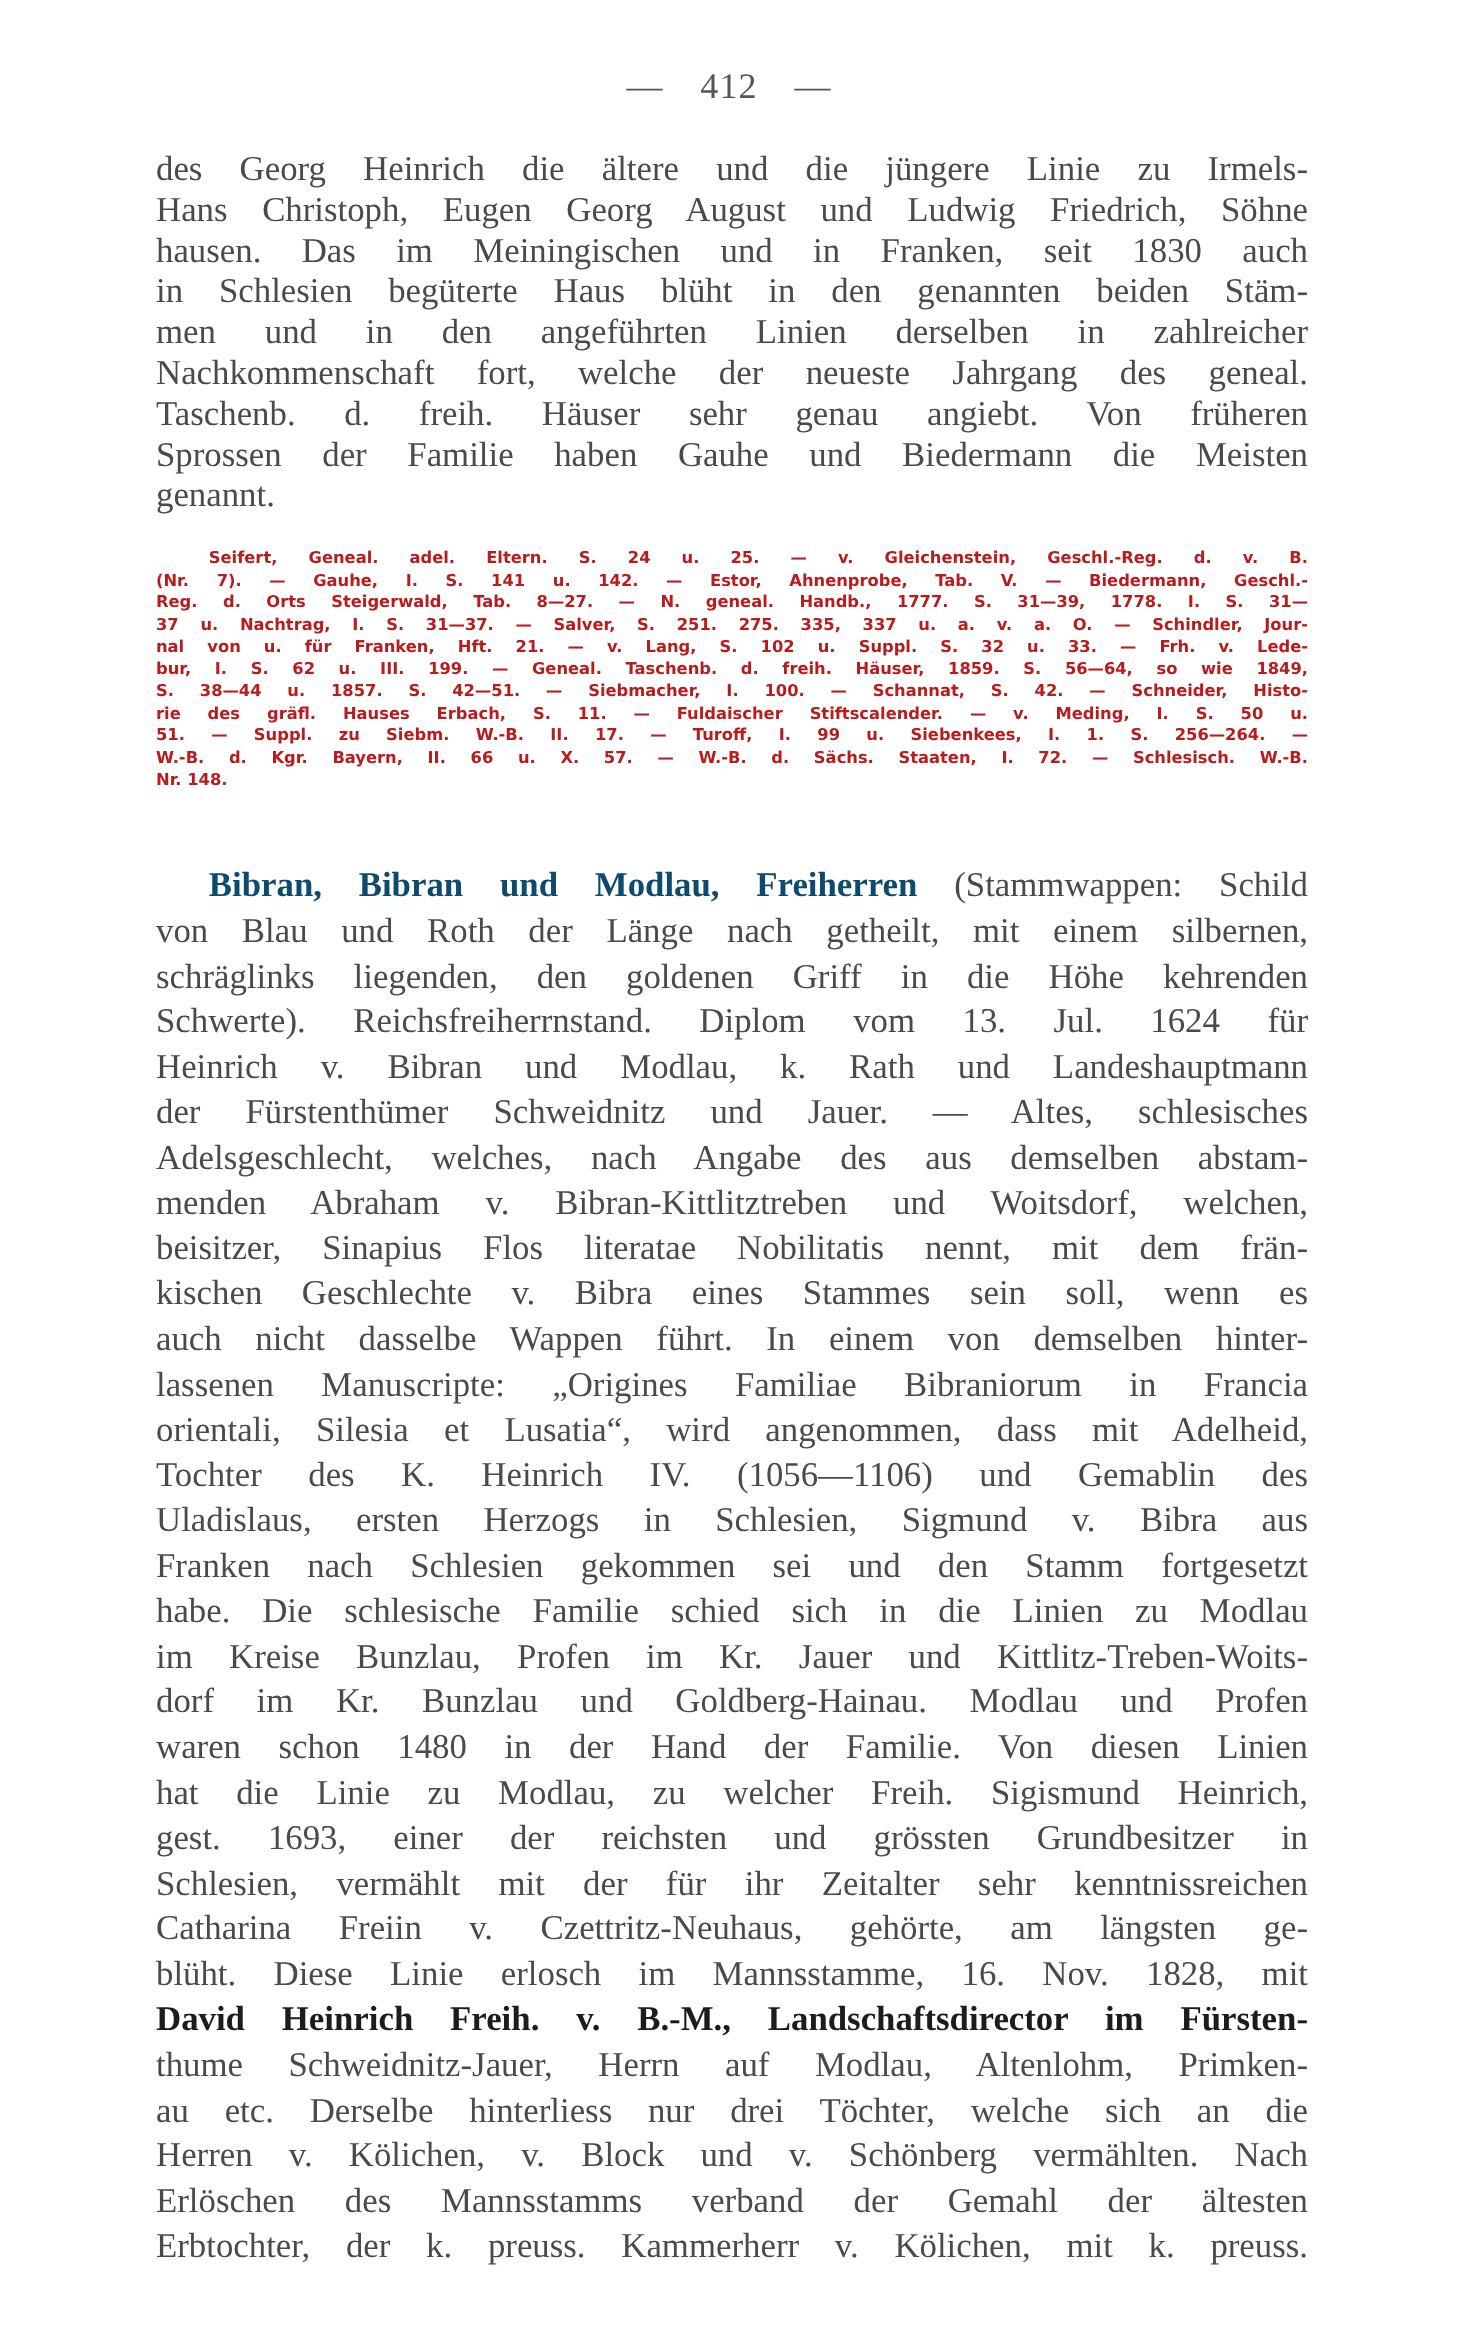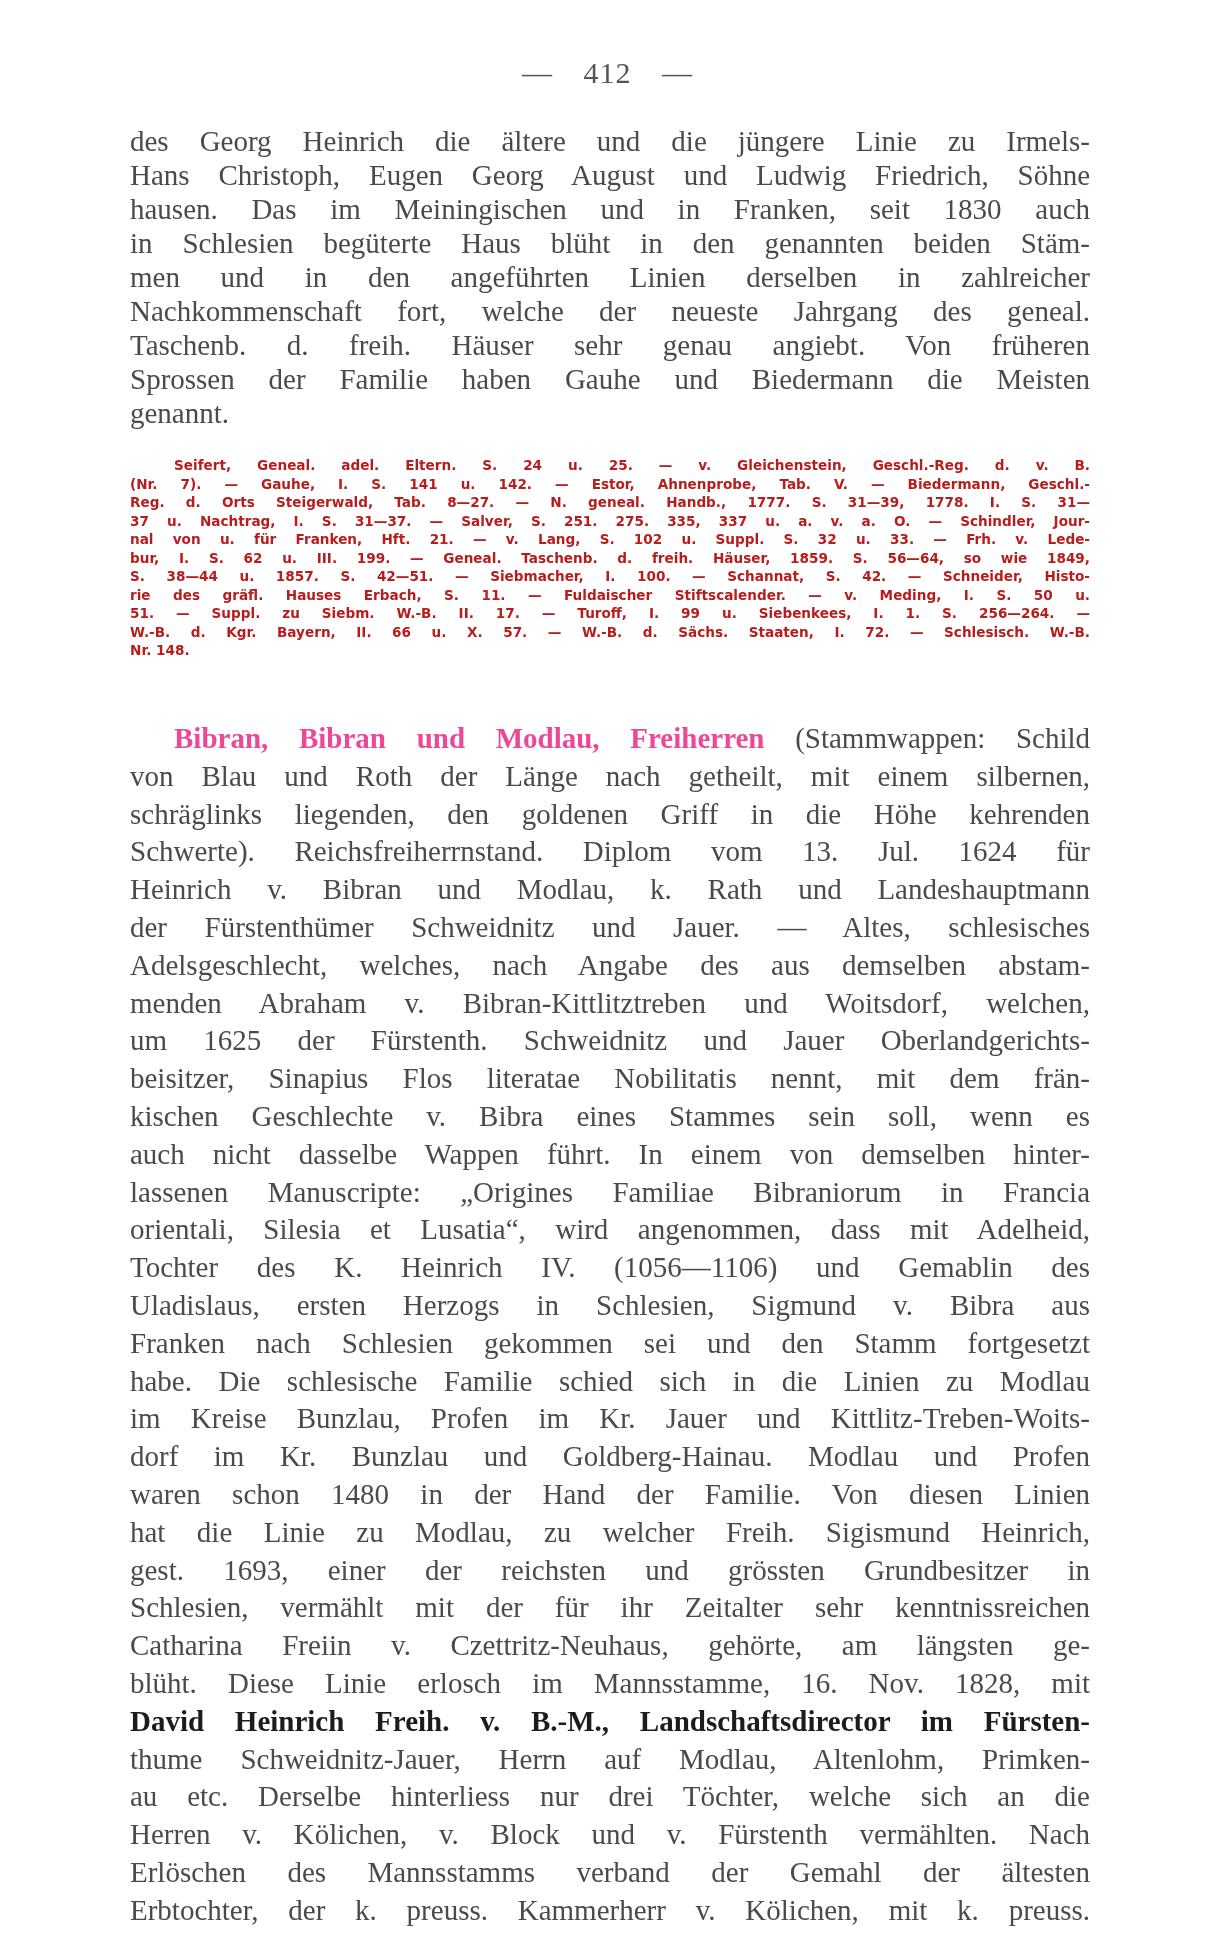--- a/index.html
+++ b/index.html
@@ -70,21 +70,21 @@
     }
     .ref-line.last { text-align-last: left; }
     .ref-line.indent { padding-left: 44px; box-sizing: border-box; }
     .entry {
       position: absolute;
       left: 130px;
       top: 720px;
       width: 960px;
     }
     .entry .line { height: 37.8px; line-height: 37.8px; }
-    .heading-bold { font-weight: bold; color: #ec4899; }
+    .heading-bold { font-weight: bold; color: #0c4a6e; }
     .indent-first { padding-left: 44px; box-sizing: border-box; }
     .dark { color: #1c1c1c; font-weight: bold; }
   </style>
 </head>
 <body>
 
 <div class="page">
 
   <div class="page-number">
     <span class="dash">—</span>
@@ -123,39 +123,38 @@
       <span class="heading-bold">Bibran, Bibran und Modlau, Freiherren</span>
       <span>(Stammwappen: Schild</span>
     </span>
     <span class="line">von Blau und Roth der Länge nach getheilt, mit einem silbernen,</span>
     <span class="line">schräglinks liegenden, den goldenen Griff in die Höhe kehrenden</span>
     <span class="line">Schwerte). Reichsfreiherrnstand. Diplom vom 13. Jul. 1624 für</span>
     <span class="line">Heinrich v. Bibran und Modlau, k. Rath und Landeshauptmann</span>
     <span class="line">der Fürstenthümer Schweidnitz und Jauer. — Altes, schlesisches</span>
     <span class="line">Adelsgeschlecht, welches, nach Angabe des aus demselben abstam-</span>
     <span class="line">menden Abraham v. Bibran-Kittlitztreben und Woitsdorf, welchen,</span>
-    <span class="line">um 1625 der Fürstenth. Schweidnitz und Jauer Oberlandgerichts-</span>
     <span class="line">beisitzer, Sinapius Flos literatae Nobilitatis nennt, mit dem frän-</span>
     <span class="line">kischen Geschlechte v. Bibra eines Stammes sein soll, wenn es</span>
     <span class="line">auch nicht dasselbe Wappen führt. In einem von demselben hinter-</span>
     <span class="line">lassenen Manuscripte: „Origines Familiae Bibraniorum in Francia</span>
     <span class="line">orientali, Silesia et Lusatia“, wird angenommen, dass mit Adelheid,</span>
     <span class="line">Tochter des K. Heinrich IV. (1056—1106) und Gemablin des</span>
     <span class="line">Uladislaus, ersten Herzogs in Schlesien, Sigmund v. Bibra aus</span>
     <span class="line">Franken nach Schlesien gekommen sei und den Stamm fortgesetzt</span>
     <span class="line">habe. Die schlesische Familie schied sich in die Linien zu Modlau</span>
     <span class="line">im Kreise Bunzlau, Profen im Kr. Jauer und Kittlitz-Treben-Woits-</span>
     <span class="line">dorf im Kr. Bunzlau und Goldberg-Hainau. Modlau und Profen</span>
     <span class="line">waren schon 1480 in der Hand der Familie. Von diesen Linien</span>
     <span class="line">hat die Linie zu Modlau, zu welcher Freih. Sigismund Heinrich,</span>
     <span class="line">gest. 1693, einer der reichsten und grössten Grundbesitzer in</span>
     <span class="line">Schlesien, vermählt mit der für ihr Zeitalter sehr kenntnissreichen</span>
     <span class="line">Catharina Freiin v. Czettritz-Neuhaus, gehörte, am längsten ge-</span>
     <span class="line">blüht. Diese Linie erlosch im Mannsstamme, 16. Nov. 1828, mit</span>
     <span class="line dark">David Heinrich Freih. v. B.-M., Landschaftsdirector im Fürsten-</span>
     <span class="line">thume Schweidnitz-Jauer, Herrn auf Modlau, Altenlohm, Primken-</span>
     <span class="line">au etc. Derselbe hinterliess nur drei Töchter, welche sich an die</span>
-    <span class="line">Herren v. Kölichen, v. Block und v. Fürstenth vermählten. Nach</span>
+    <span class="line">Herren v. Kölichen, v. Block und v. Schönberg vermählten. Nach</span>
     <span class="line">Erlöschen des Mannsstamms verband der Gemahl der ältesten</span>
     <span class="line">Erbtochter, der k. preuss. Kammerherr v. Kölichen, mit k. preuss.</span>
   </div>
 
 </div>
 
 </body></html>

